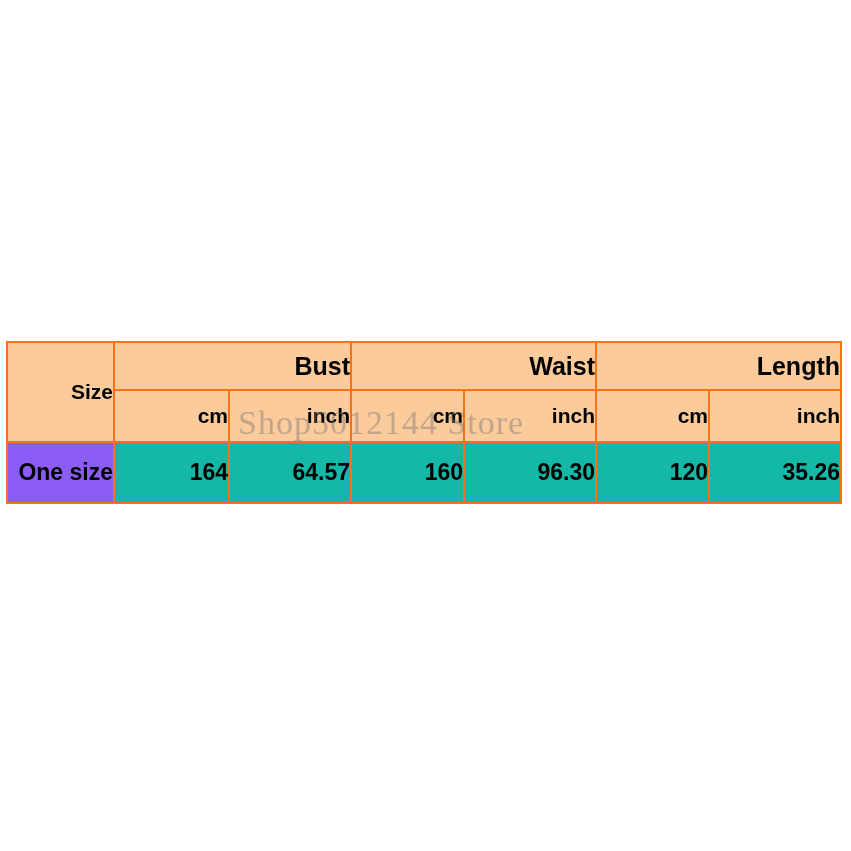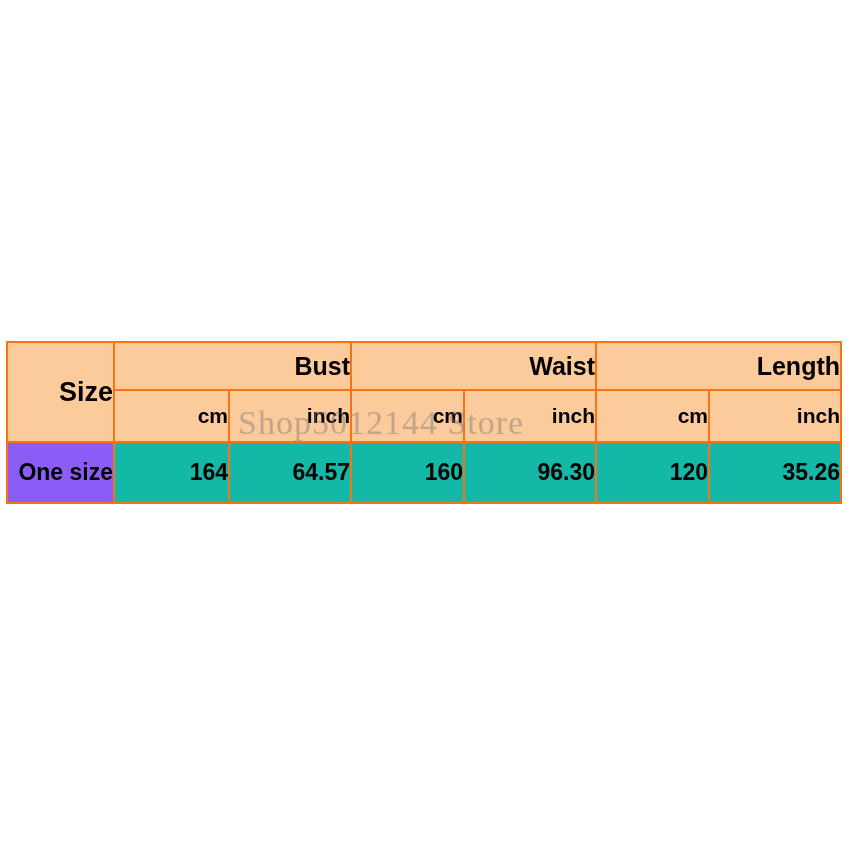--- a/index.html
+++ b/index.html
@@ -42,21 +42,21 @@
     color: #000000;
     font-weight: bold;
     background-clip: padding-box;
   }
 
   .hdr {
     background: #fbcb9b;
   }
 
   .cell-size-label {
-    font-size: 27px;
+    font-size: 21px;
   }
 
   .group-head {
     font-size: 25px;
   }
 
   .unit-head {
     font-size: 21px;
   }
 

